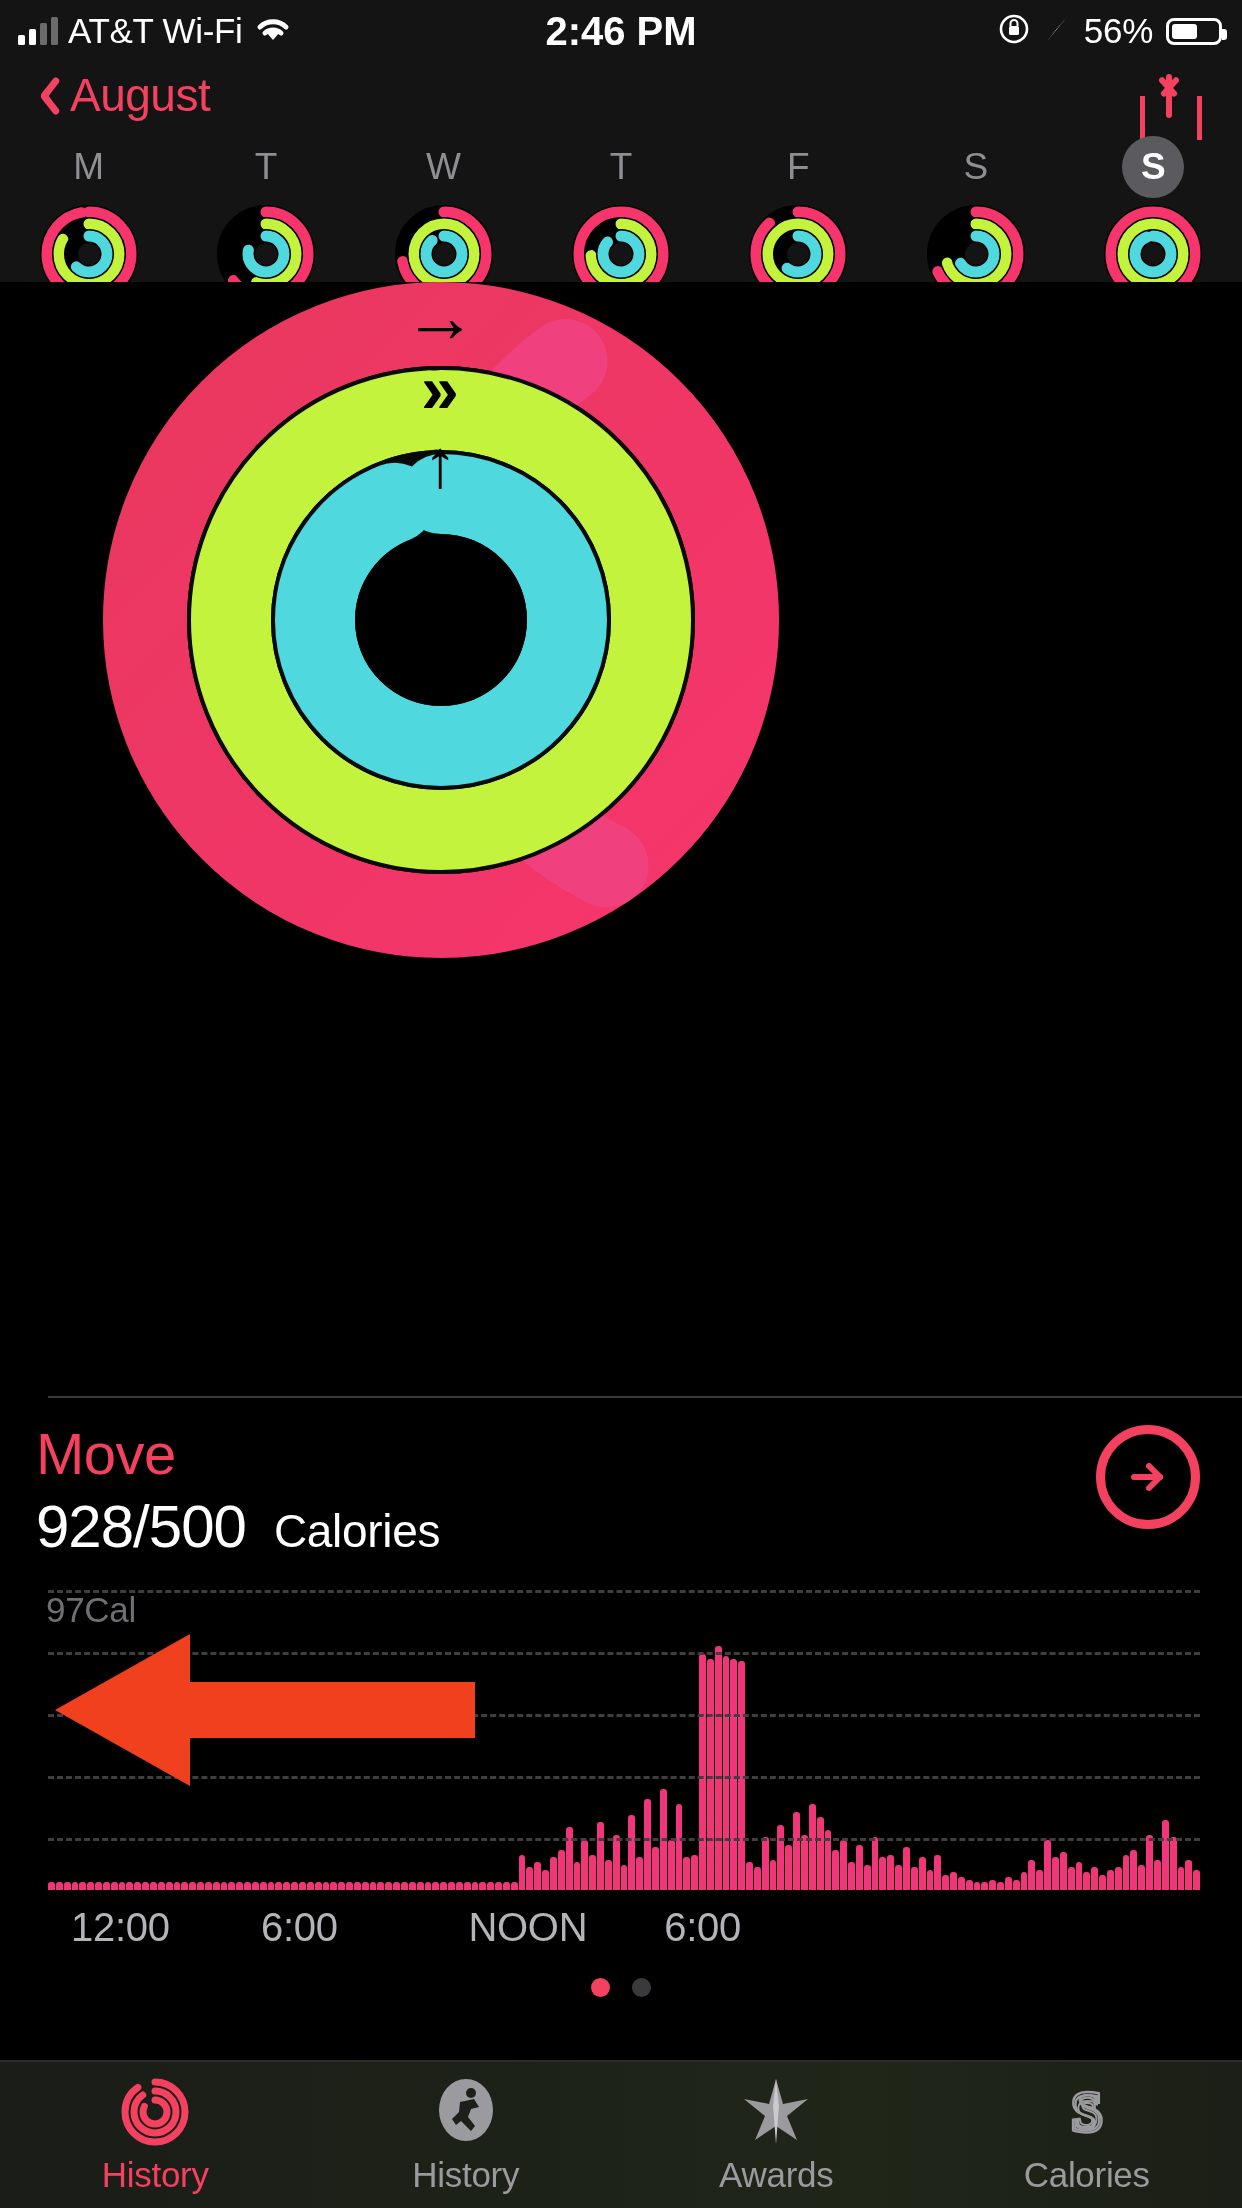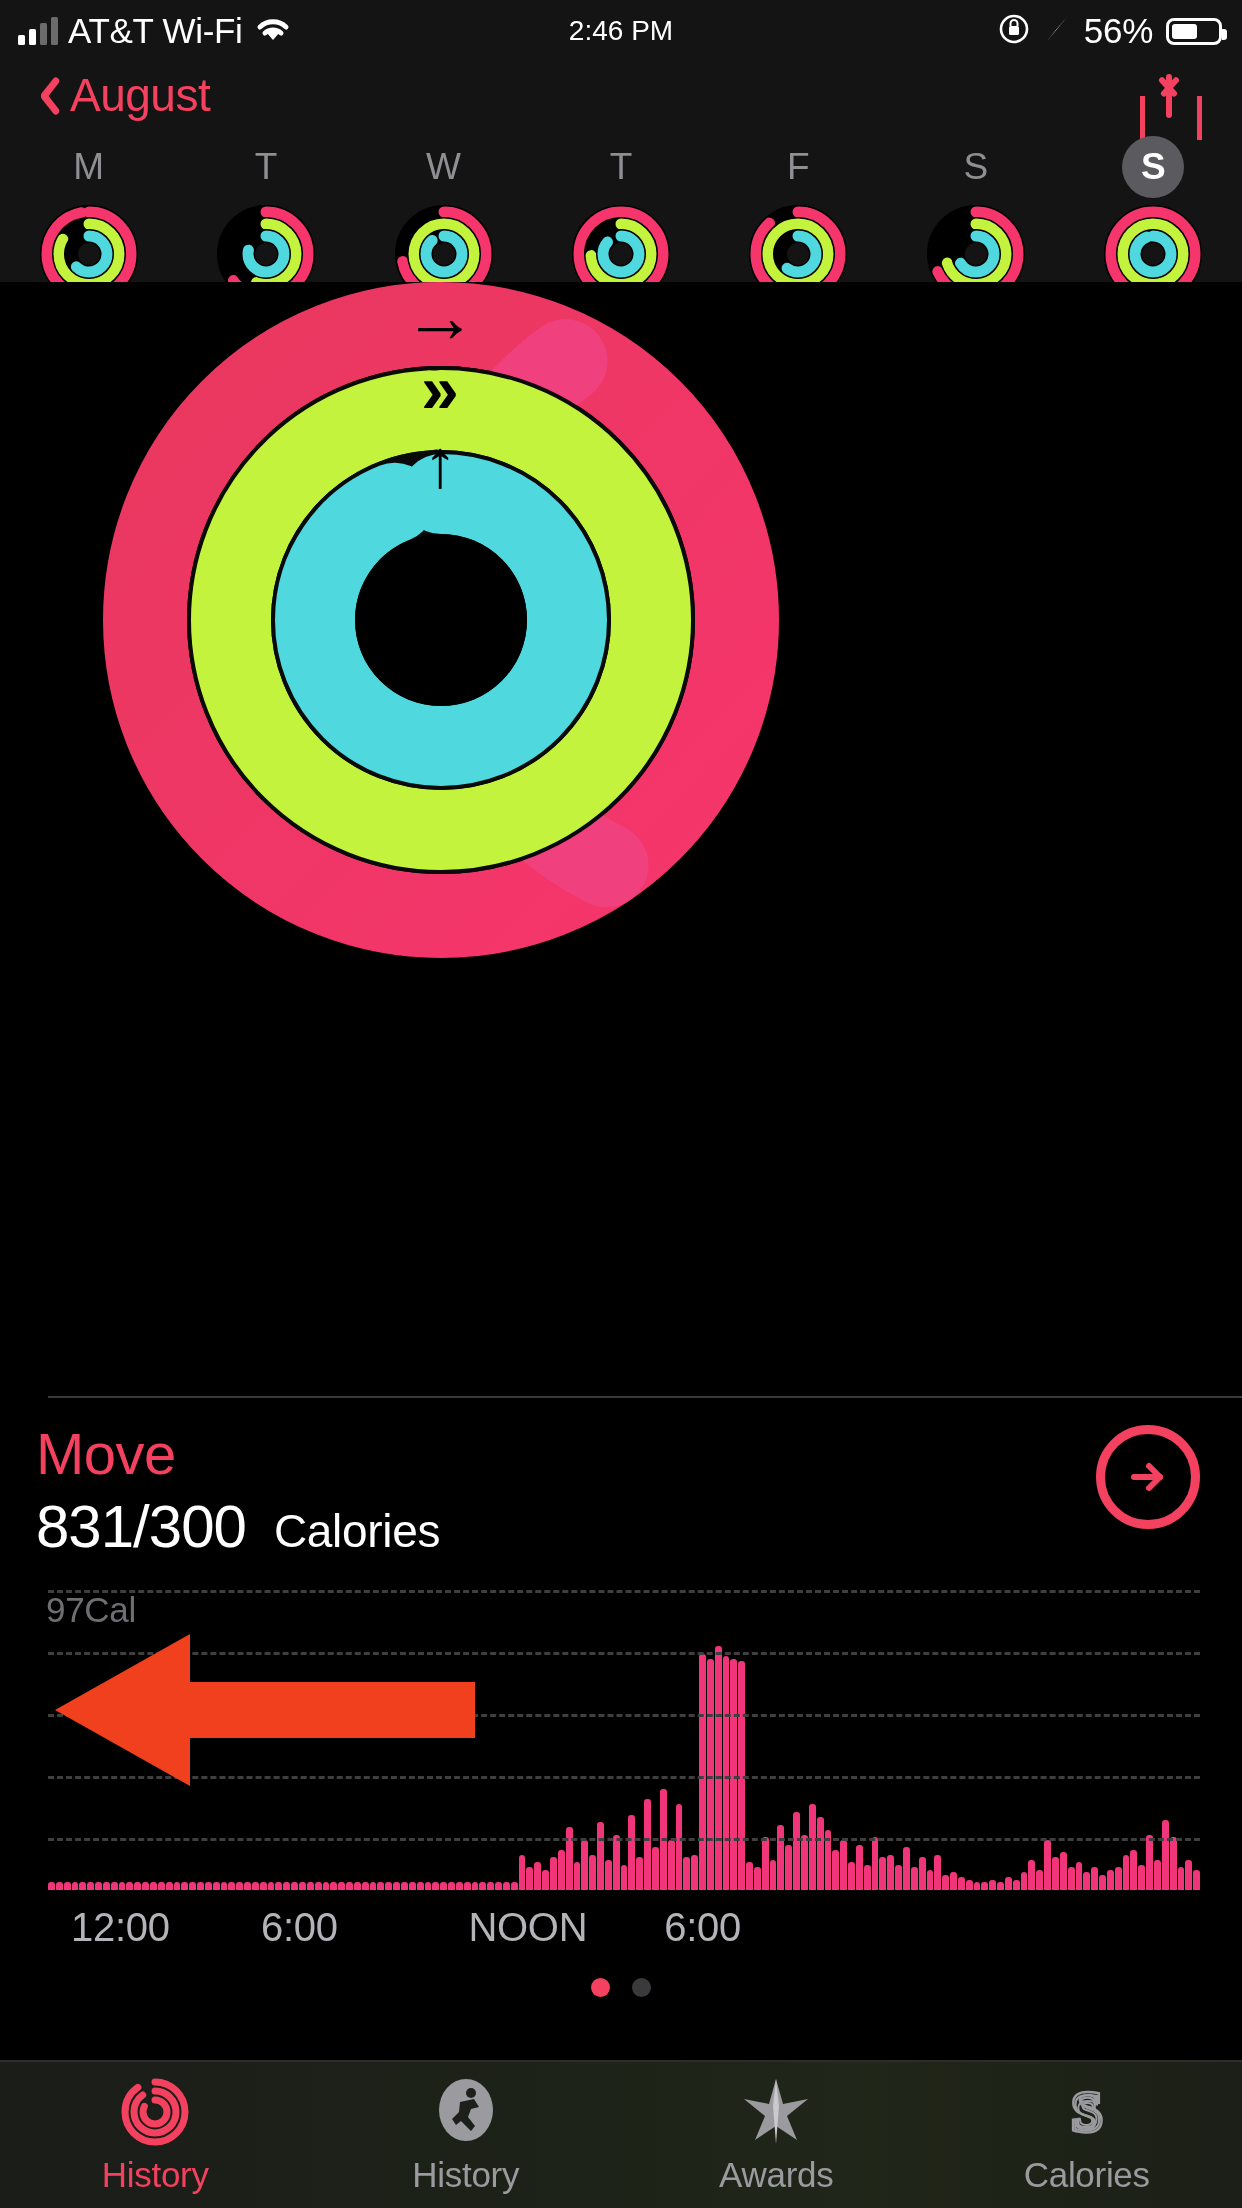--- a/index.html
+++ b/index.html
@@ -15,21 +15,21 @@
   .statusbar{
     position:absolute; top:0; left:0; width:1242px; height:62px;
     background:#141414; color:#fff;
     display:flex; align-items:center;
   }
   .sb-left{ position:absolute; left:18px; top:0; height:62px; display:flex; align-items:center; gap:10px; }
   .sb-center{ position:absolute; left:0; width:1242px; text-align:center; top:0; height:62px;
               display:flex; align-items:center; justify-content:center; }
   .sb-right{ position:absolute; right:20px; top:0; height:62px; display:flex; align-items:center; gap:13px; }
   .sb-text{ font-size:35px; font-weight:400; letter-spacing:-0.3px; }
-  .sb-time{ font-size:28px; font-weight:400; letter-spacing:0px; }
+  .sb-time{ font-size:40px; font-weight:700; letter-spacing:0px; }
   .bars{ display:flex; align-items:flex-end; gap:4px; height:28px; }
   .bars i{ display:block; width:7px; background:#fff; border-radius:1.5px; }
   .bars i:nth-child(1){ height:10px; }
   .bars i:nth-child(2){ height:16px; }
   .bars i:nth-child(3){ height:22px; background:#6b6b6b; }
   .bars i:nth-child(4){ height:28px; background:#6b6b6b; }
   .battery{
     width:56px; height:27px; border:3px solid #fff; border-radius:8px;
     position:relative; display:flex; align-items:center; padding:3px;
   }
@@ -298,21 +298,21 @@
       <circle cx="338" cy="338" r="86" fill="#000"></circle>
     </svg>
     <span class="arrow-glyph" style="left:380px; top:-8px; font-size:74px;">→</span>
     <span class="arrow-glyph" style="left:380px; top:68px; font-size:68px;">»</span>
     <span class="arrow-glyph" style="left:380px; top:142px; font-size:68px;">↑</span>
   </div>
 
   <div class="divider"></div>
 
   <div class="move-title">Move</div>
-  <div class="move-value"><span>831/300</span><span class="move-units">Calories</span></div>
+  <div class="move-value"><span>928/500</span><span class="move-units">Calories</span></div>
   <div class="detail-btn">
     <svg width="52" height="52" viewBox="0 0 52 52">
       <path d="M12 26 H38" stroke="#F4415F" stroke-width="6" stroke-linecap="round"></path>
       <path d="M27 15 L38 26 L27 37" stroke="#F4415F" stroke-width="6" fill="none" stroke-linecap="round" stroke-linejoin="round"></path>
     </svg>
   </div>
 
   <div class="chart">
     <div class="bars-wrap" id="barswrap">
         <div class="bar" style="height: 7.54639px; background: rgb(240, 53, 122); margin-right: 1px; border-radius: 3px 3px 0px 0px;"></div>

